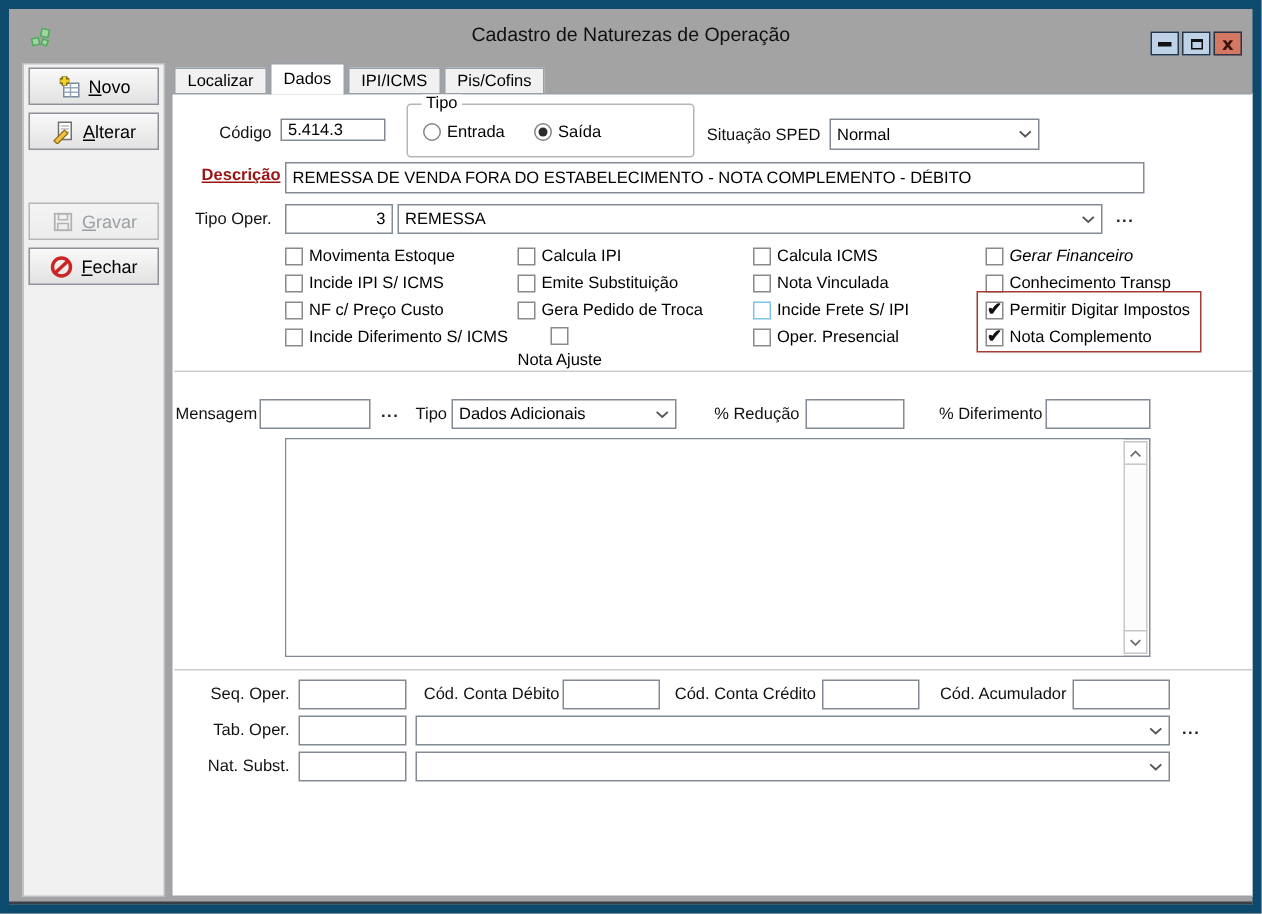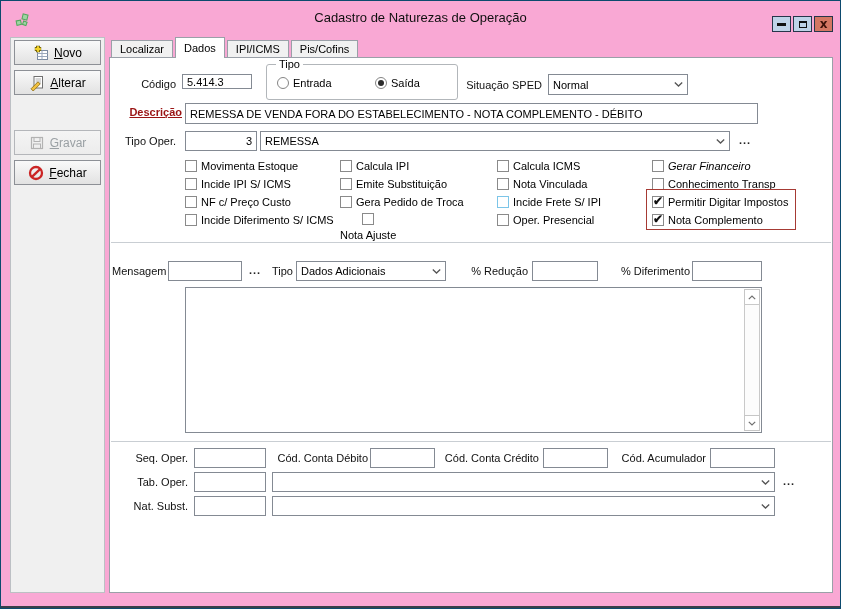--- a/index.html
+++ b/index.html
@@ -1,20 +1,20 @@
 <!DOCTYPE html>
 <html><head>
 <meta charset="utf-8">
 <style>
   html,body{margin:0;padding:0;background:#808080;}
   *{box-sizing:border-box;}
   .window{
     position:relative;width:841px;height:609px;
-    background:#f9a8d4;
-    border:1px solid #0c4a6e;
+    background:#a3a3a3;
+    border:6px solid #0c4a6e;
     box-shadow:inset 0 -2px 0 #39404a;
     font-family:"Liberation Sans",sans-serif;
     font-size:11px;color:#000;overflow:hidden;
   }
   
   .titlebar{position:absolute;left:0;top:0;right:0;height:33px;}
   .app-icon{position:absolute;left:13px;top:11px;width:16px;height:16px;}
   .title{position:absolute;left:0;right:0;top:9px;text-align:center;font-size:13px;color:#101010;}
   .caption{position:absolute;top:15px;right:7px;display:flex;gap:2px;}
   .cap-btn{width:19px;height:16px;border:1px solid #26364a;background:#bfd3e8;display:flex;align-items:center;justify-content:center;cursor:pointer;}
@@ -137,21 +137,21 @@
 
     <div class="lbl r" style="left:6px;top:20px;width:60px;">Código</div>
     <input class="field" style="left: 72px; top: 16px; width: 70px; height: 15px;" value="5.414.3">
 
     <div class="groupbox" style="left:156px;top:6px;width:192px;height:36px;">
       <span class="legend">Tipo</span>
       <div class="radio-item" style="left:10px;top:12px;">
         <span class="radio"></span>
         <span>Entrada</span>
       </div>
-      <div class="radio-item" style="left:108px;top:12px;">
+      <div class="radio-item" style="left:84px;top:12px;">
         <span class="radio on"></span>
         <span>Saída</span>
       </div>
     </div>
 
     <div class="lbl r" style="left:340px;top:21px;width:92px;">Situação SPED</div>
     <div class="combo" style="left:438px;top:16px;width:140px;height:21px;">
       <span class="val">Normal</span>
       <span class="chev">
           <svg width="9" height="5" viewBox="0 0 9 5">

